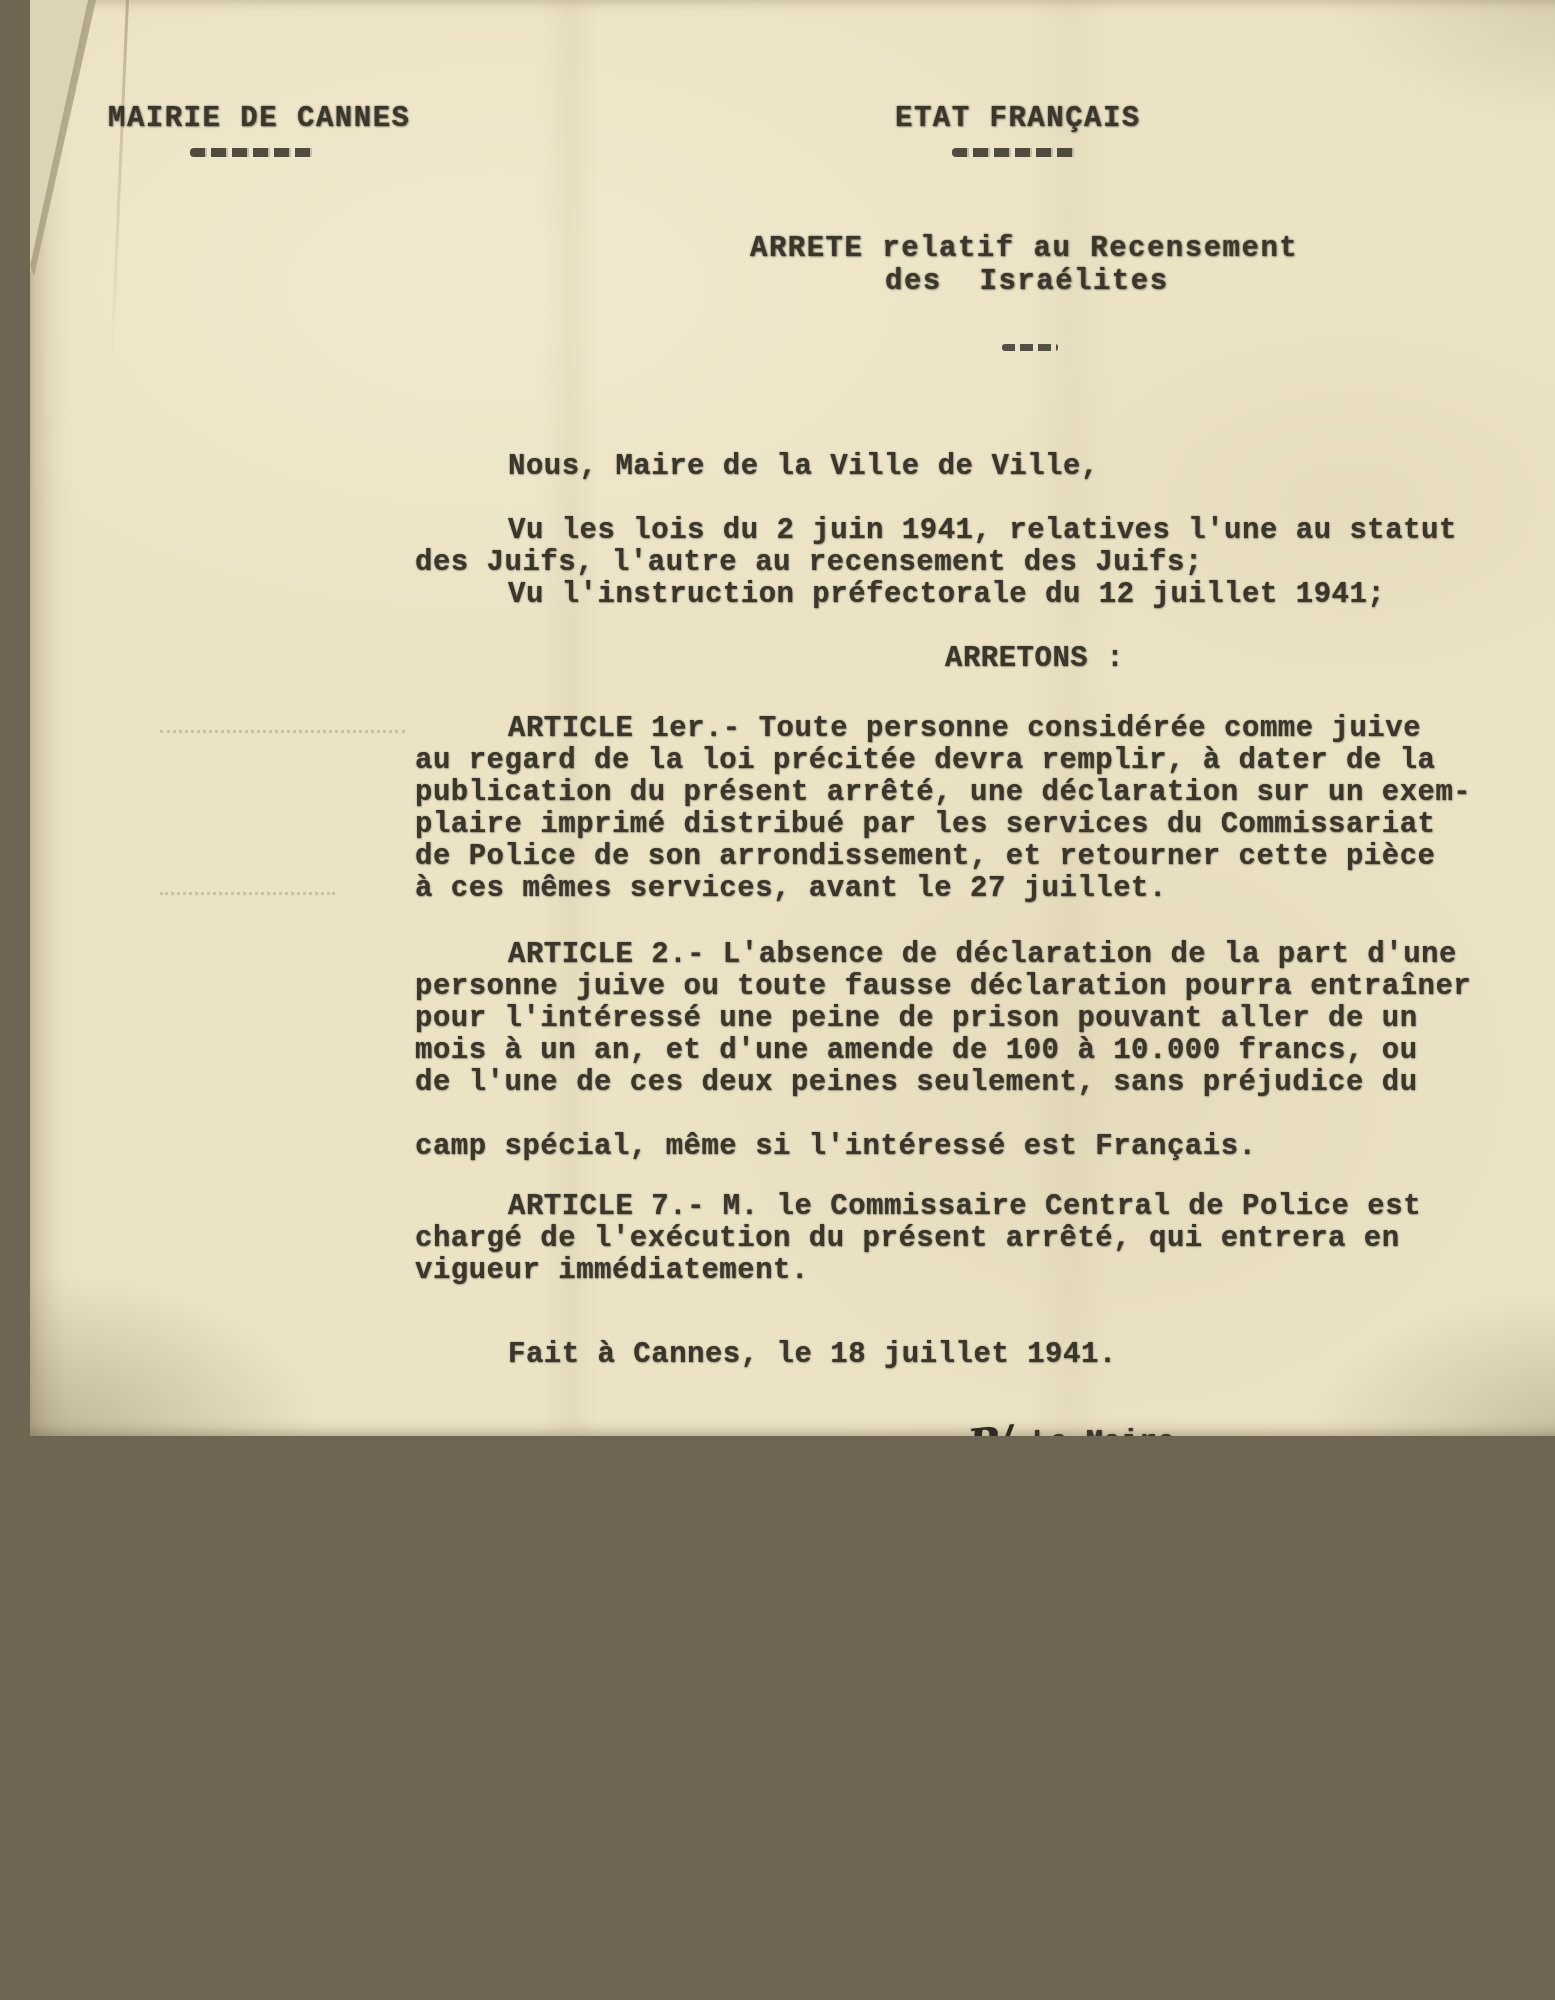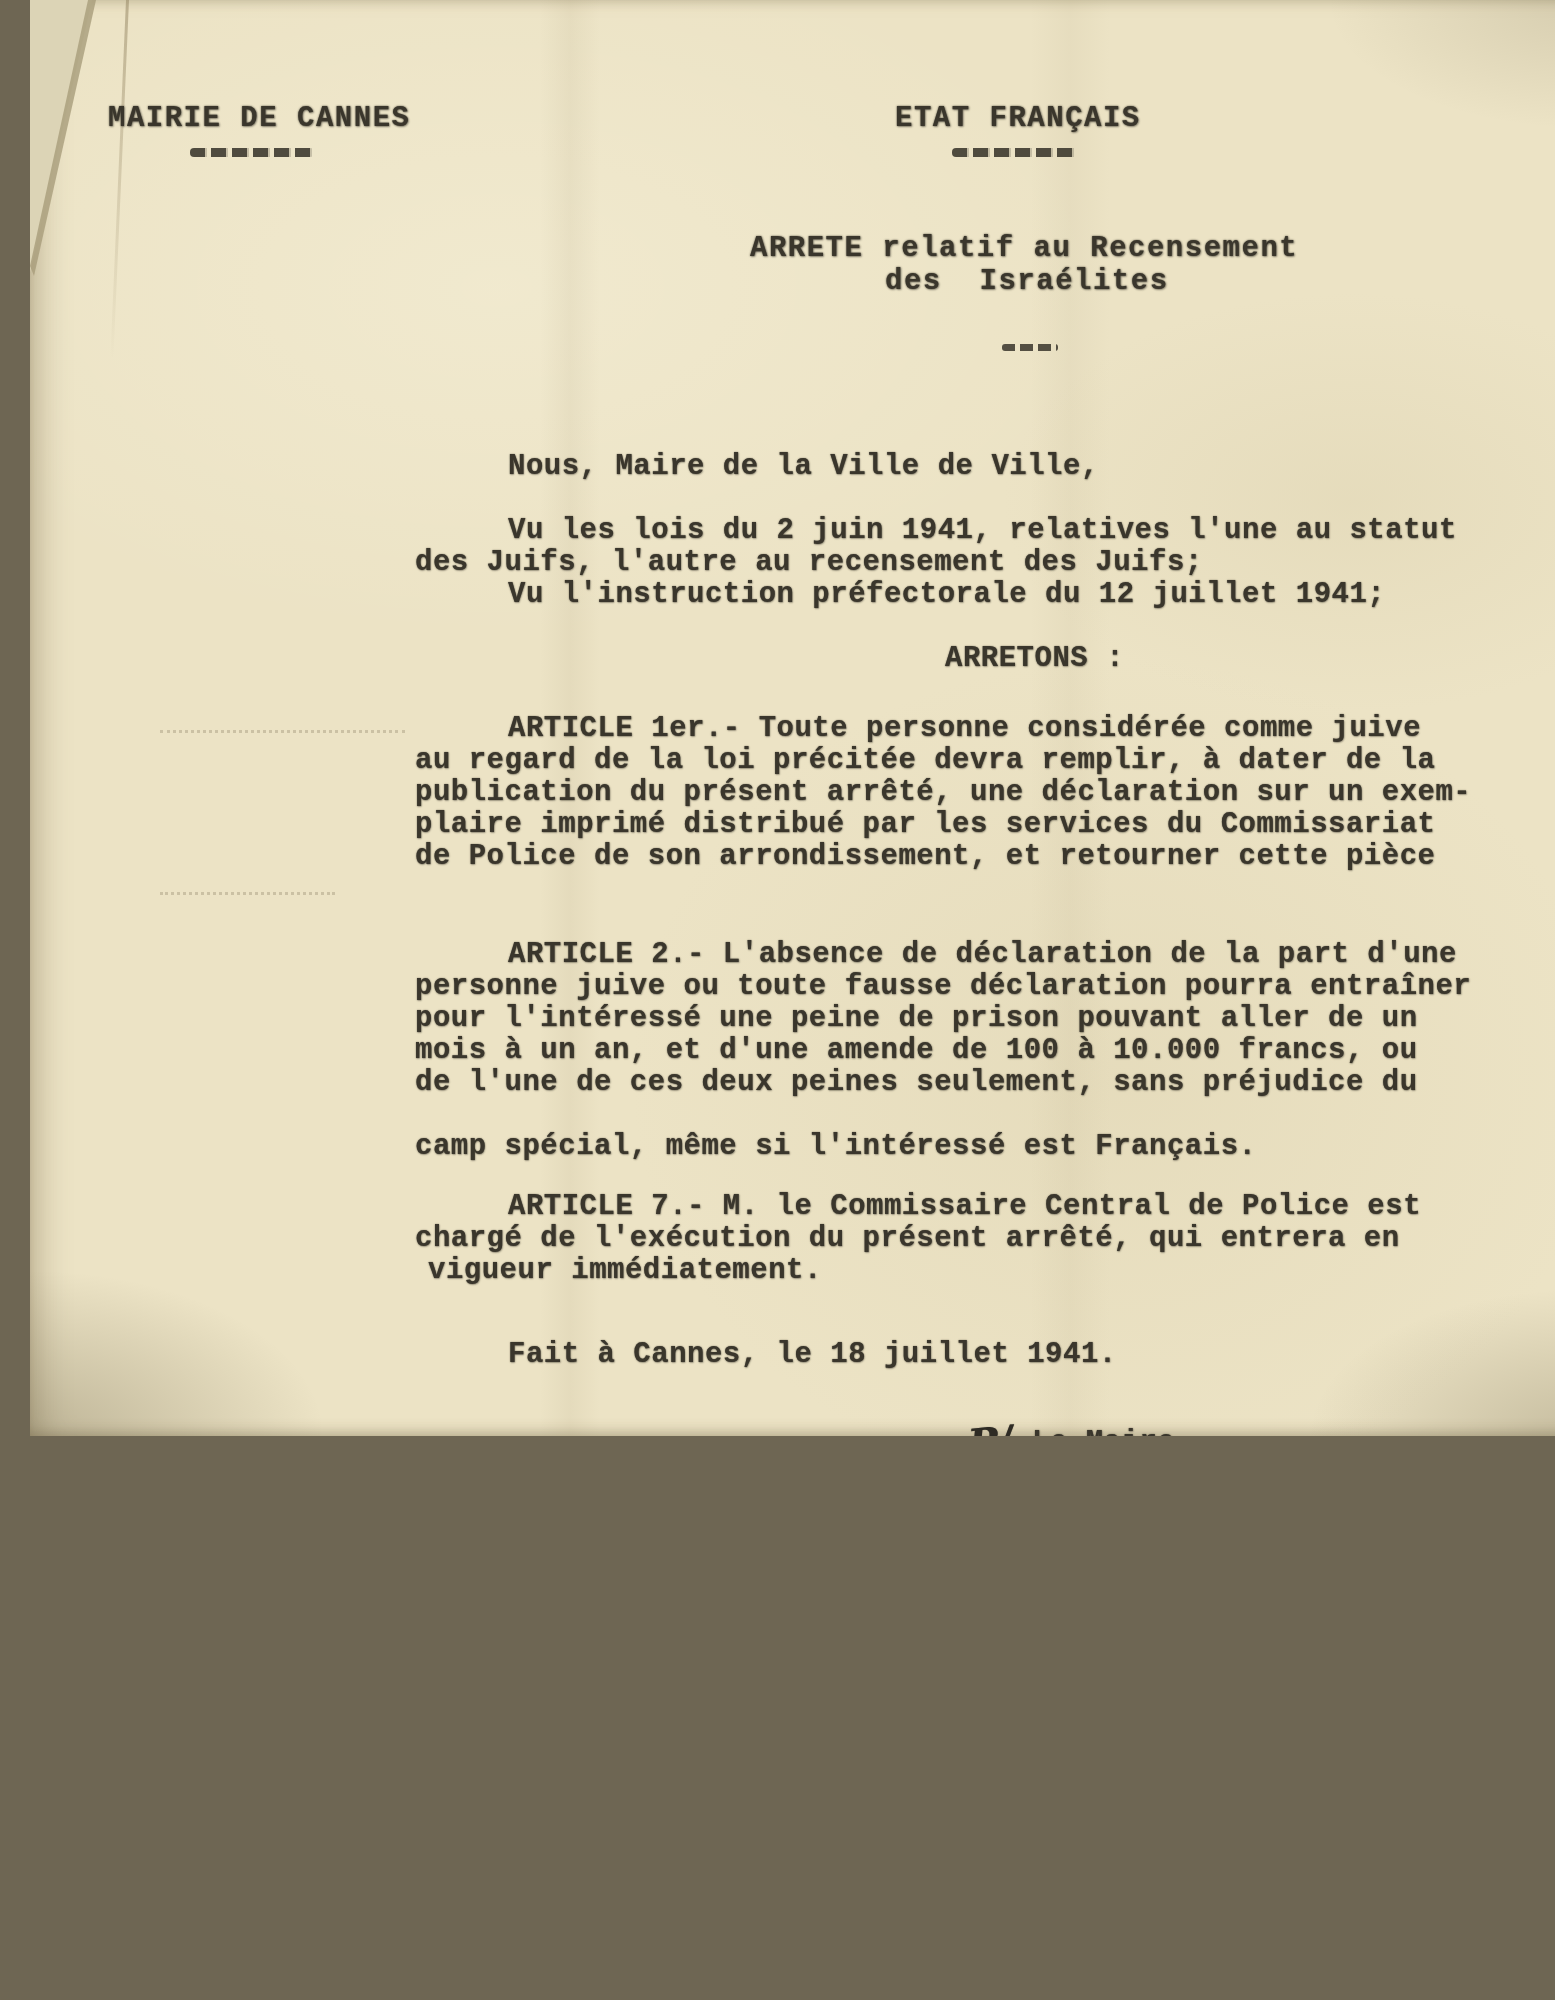--- a/index.html
+++ b/index.html
@@ -104,31 +104,32 @@
   <div class="t" style="left:385px;top:548px">des Juifs, l'autre au recensement des Juifs;</div>
   <div class="t" style="left:478px;top:580px">Vu l'instruction préfectorale du 12 juillet 1941;</div>
 
   <div class="t" style="left:915px;top:644px">ARRETONS :</div>
 
   <div class="t" style="left:478px;top:714px">ARTICLE 1er.- Toute personne considérée comme juive</div>
   <div class="t" style="left:385px;top:746px">au regard de la loi précitée devra remplir, à dater de la</div>
   <div class="t" style="left:385px;top:778px">publication du présent arrêté, une déclaration sur un exem-</div>
   <div class="t" style="left:385px;top:810px">plaire imprimé distribué par les services du Commissariat</div>
   <div class="t" style="left:385px;top:842px">de Police de son arrondissement, et retourner cette pièce</div>
+  <div class="t" style="left:385px;top:874px">à ces mêmes services, avant le 27 juillet.</div>
 
   <div class="t" style="left:478px;top:940px">ARTICLE 2.- L'absence de déclaration de la part d'une</div>
   <div class="t" style="left:385px;top:972px">personne juive ou toute fausse déclaration pourra entraîner</div>
   <div class="t" style="left:385px;top:1004px">pour l'intéressé une peine de prison pouvant aller de un</div>
   <div class="t" style="left:385px;top:1036px">mois à un an, et d'une amende de 100 à 10.000 francs, ou</div>
   <div class="t" style="left:385px;top:1068px">de l'une de ces deux peines seulement, sans préjudice du</div>
   <div class="t" style="left:385px;top:1132px">camp spécial, même si l'intéressé est Français.</div>
 
   <div class="t" style="left:478px;top:1192px">ARTICLE 7.- M. le Commissaire Central de Police est</div>
   <div class="t" style="left:385px;top:1224px">chargé de l'exécution du présent arrêté, qui entrera en</div>
-  <div class="t" style="left:398px;top:1256px">vigueur immédiatement.</div>
+  <div class="t" style="left:385px;top:1256px">vigueur immédiatement.</div>
 
   <div class="t" style="left:478px;top:1340px">Fait à Cannes, le 18 juillet 1941.</div>
 
   <span class="sig-prefix">P/</span>
   <div class="t" style="left:1002px;top:1428px">Le Maire,</div>
 
   <div class="sig-wrap">
     <span class="sig-label">Arnault</span>
     <svg viewBox="0 0 460 180">
       <g fill="none" stroke="#2c2921" stroke-width="4.6" stroke-linecap="round" stroke-linejoin="round" opacity="0.92">

